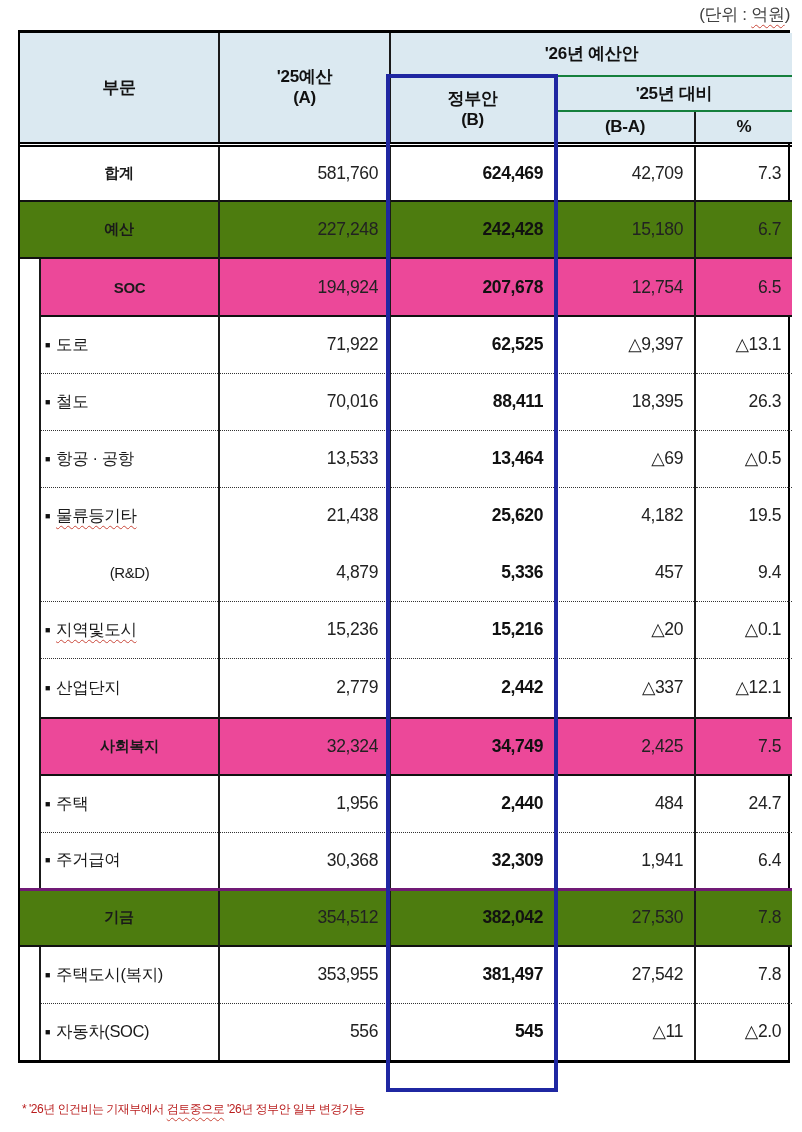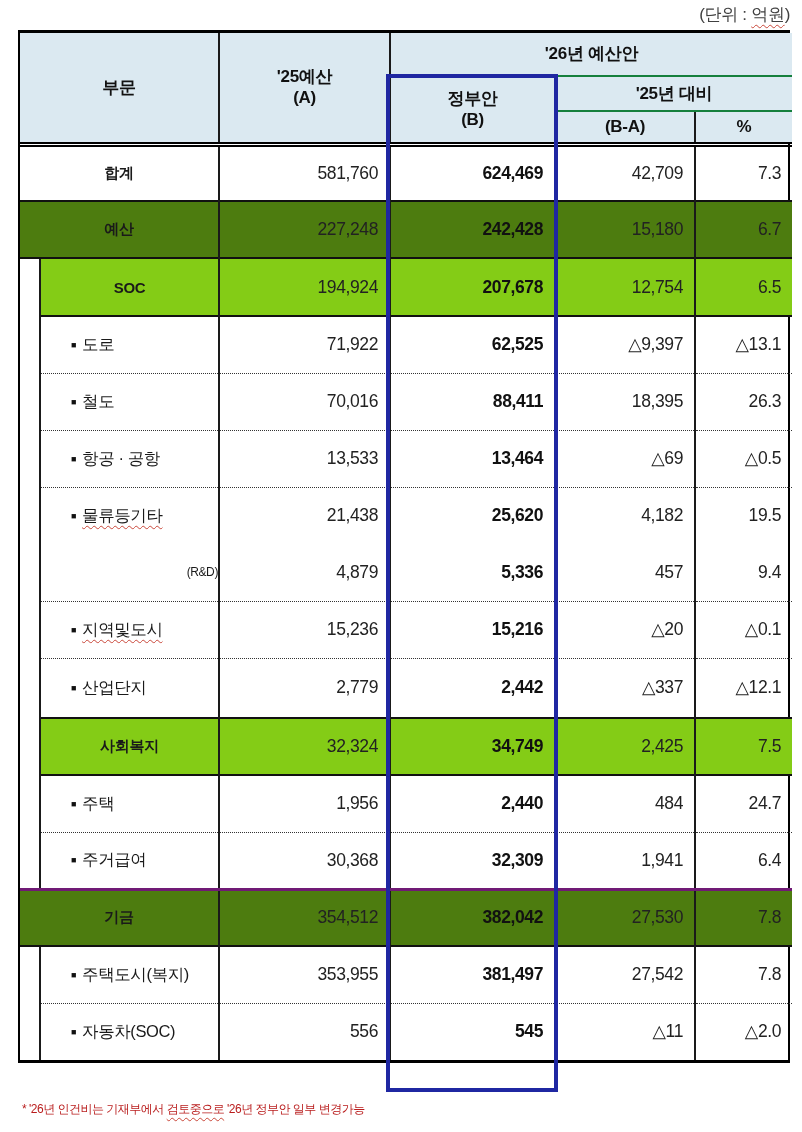--- a/index.html
+++ b/index.html
@@ -38,29 +38,29 @@
   
   tbody tr{height:57px;}
   tr.r-soc td{height:58px;} tr.r-ind td{height:60px;}
   tr.r-welf td{height:55px;} tr.r-auto td{height:56px;}
   tr.bt-solid td{border-top:2px solid #111;}
   tr.bt-thick td{border-top:3px solid #701a75;}
   tr.bt-dot td{border-top:1px dotted #333;}
   tr.bt-none td{border-top:none;}
   td.lbl{font-size:15px;}
   td.cat{font-weight:bold;text-align:center;letter-spacing:-0.3px;}
-  td.item-lbl{text-align:left;padding-left:30px;font-size:16.5px;letter-spacing:-0.4px;}
-  td.item-lbl2{text-align:right;font-size:12px;letter-spacing:-0.4px;}
+  td.item-lbl{text-align:left;padding-left:4px;font-size:16.5px;letter-spacing:-0.4px;}
+  td.item-lbl2{text-align:center;font-size:15px;letter-spacing:-0.4px;}
   .bullet{font-size:9px;position:relative;top:-2px;margin-right:6px;color:#111;}
   td.num{
     text-align:right;padding-right:11px;font-size:17.5px;letter-spacing:-0.4px;color:#222;
   }
   td.bnum{font-weight:bold;color:#111;}
   tr.row-section td{background:#4d7c0f;}
-  tr.row-subsection td.shade{background:#84cc16;margin-top:28px;}
+  tr.row-subsection td.shade{background:#ec4899;margin-top:28px;}
   td.indent{background:#ffffff;}
   
   .blue-box{
     position:absolute;left:386px;top:74px;width:172px;height:1018px;
     box-sizing:border-box;border:4px solid #1f27a2;pointer-events:none;
   }
   .footnote{
     position:absolute;left:22px;top:1101px;font-size:12px;color:#b91c1c;
     letter-spacing:-0.5px;
   }

